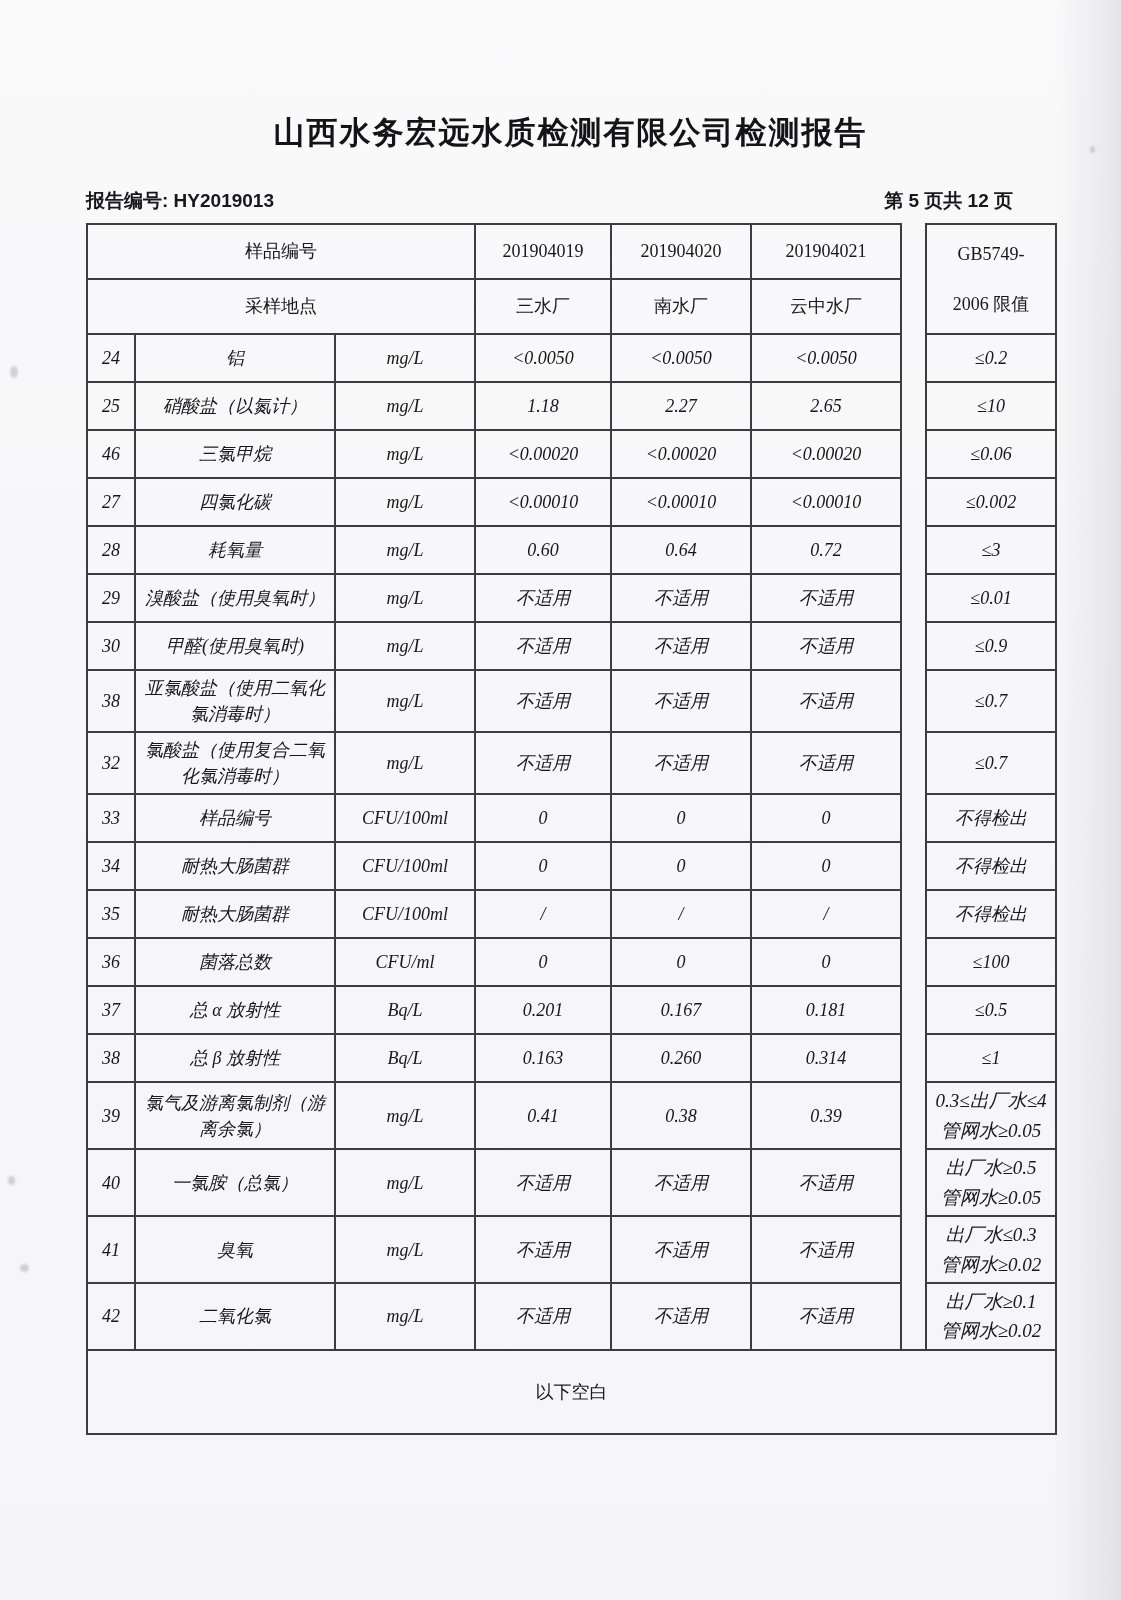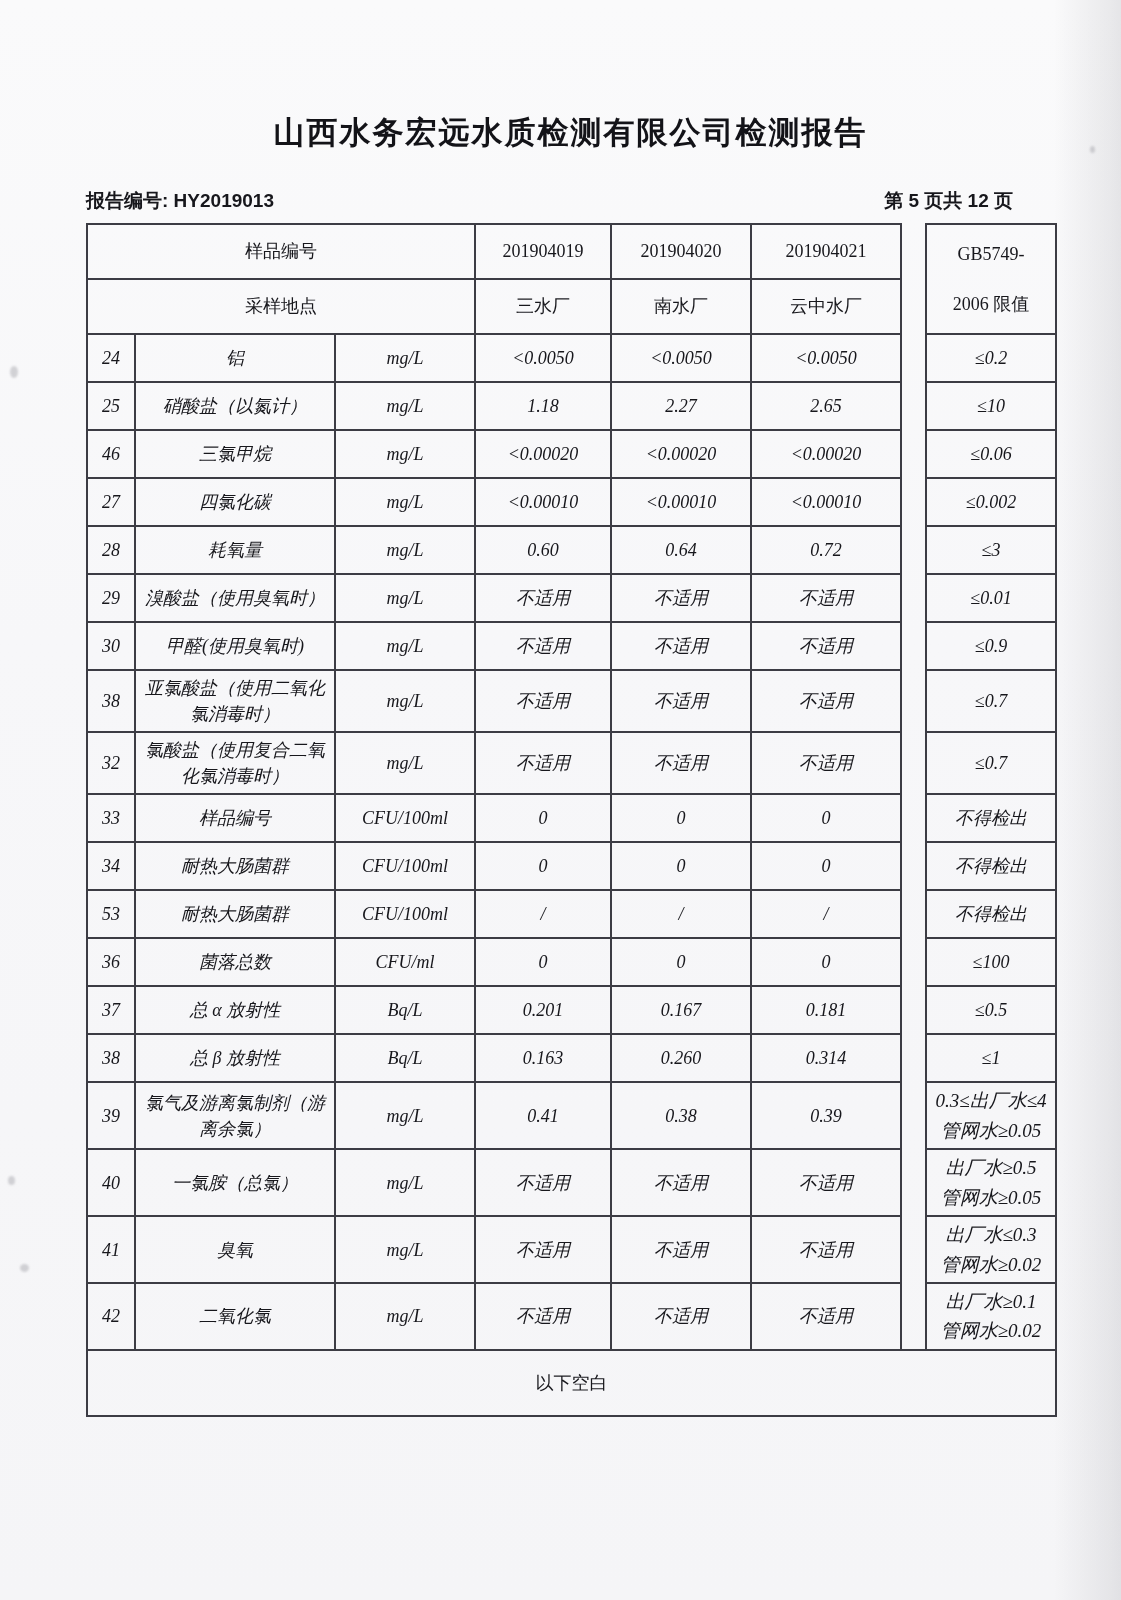--- a/index.html
+++ b/index.html
@@ -62,21 +62,21 @@
   }
   table.report td.gap { border: none; background: transparent; padding: 0; }
 
   tr.hdr { height: 55px; }
   tr.data-row { height: 48px; font-style: italic; }
   td.name { text-align: left; padding-left: 13px; padding-right: 8px; }
   td.lim.small { font-size: 19px; line-height: 1.55; padding: 3px 2px; }
   td.lim-h { font-size: 19px; }
   td.lim-h .lh-line { line-height: 50px; }
   td.foot {
-    height: 66px;
+    height: 84px;
     text-align: left;
     vertical-align: top;
     padding: 8px 12px;
     font-size: 17px;
   }
 
   
   .speck { position: absolute; background: #8a8a92; border-radius: 50%; opacity: 0.35; filter: blur(1px); }
   .speck.s1 { left: 10px;  top: 366px;  width: 8px; height: 12px; }
   .speck.s2 { left: 8px;   top: 1176px; width: 7px; height: 9px; }
@@ -260,21 +260,21 @@
           <td class="unit">CFU/100ml</td>
           <td class="val">0</td>
           <td class="val">0</td>
           <td class="val">0</td>
           <td class="gap"></td>
           <td class="lim">
             <div>不得检出</div>
           </td>
         </tr>
         <tr class="data-row">
-          <td class="no">53</td>
+          <td class="no">35</td>
           <td class="name">耐热大肠菌群</td>
           <td class="unit">CFU/100ml</td>
           <td class="val">/</td>
           <td class="val">/</td>
           <td class="val">/</td>
           <td class="gap"></td>
           <td class="lim">
             <div>不得检出</div>
           </td>
         </tr>

